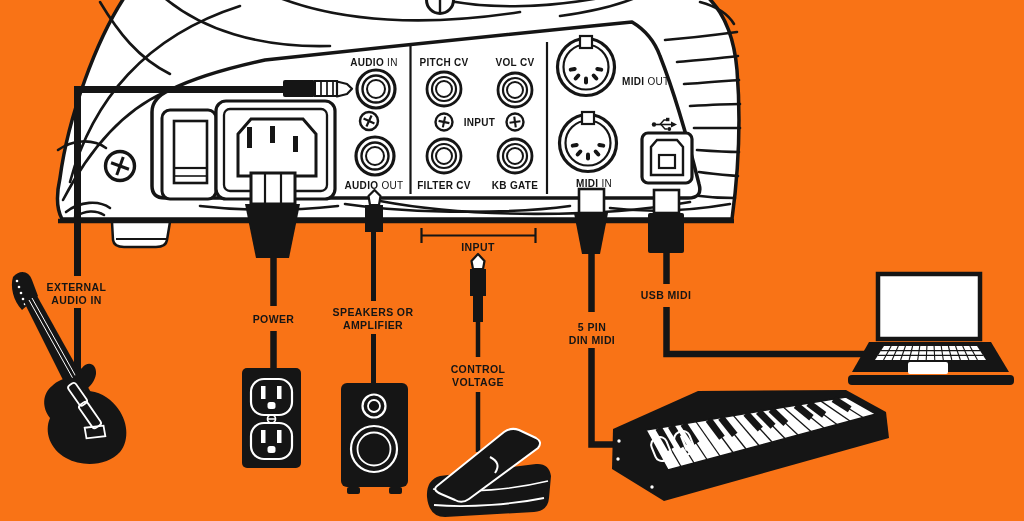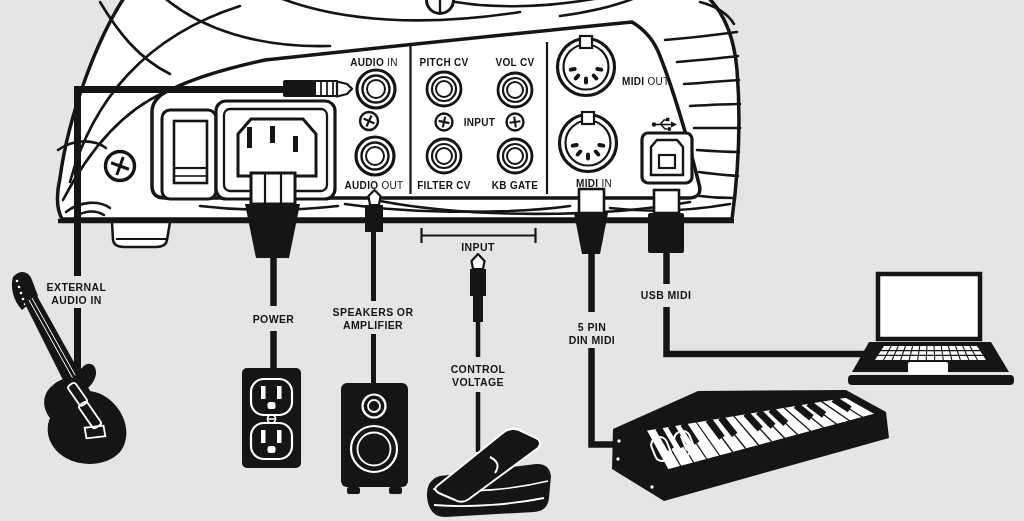--- a/index.html
+++ b/index.html
@@ -1,16 +1,16 @@
 <!DOCTYPE html>
 <html><head>
 <meta charset="utf-8">
 <style>
   html,body{margin:0;padding:0;background:#fff;}
-  .stage{position:relative;width:1024px;height:521px;background:#e5e5e5;overflow:hidden;}
+  .stage{position:relative;width:1024px;height:521px;background:#f97316;overflow:hidden;}
   svg{position:absolute;left:0;top:0;}
   text{font-family:"Liberation Sans",sans-serif;fill:#151515;}
   .plbl{font-size:10px;letter-spacing:.3px;}
   .lbl{font-size:10.5px;font-weight:700;letter-spacing:.4px;}
   .t-bold{font-weight:700;}
   .t-med{font-weight:600;}
   .t-reg{font-weight:400;}
 </style>
 </head>
 <body>

